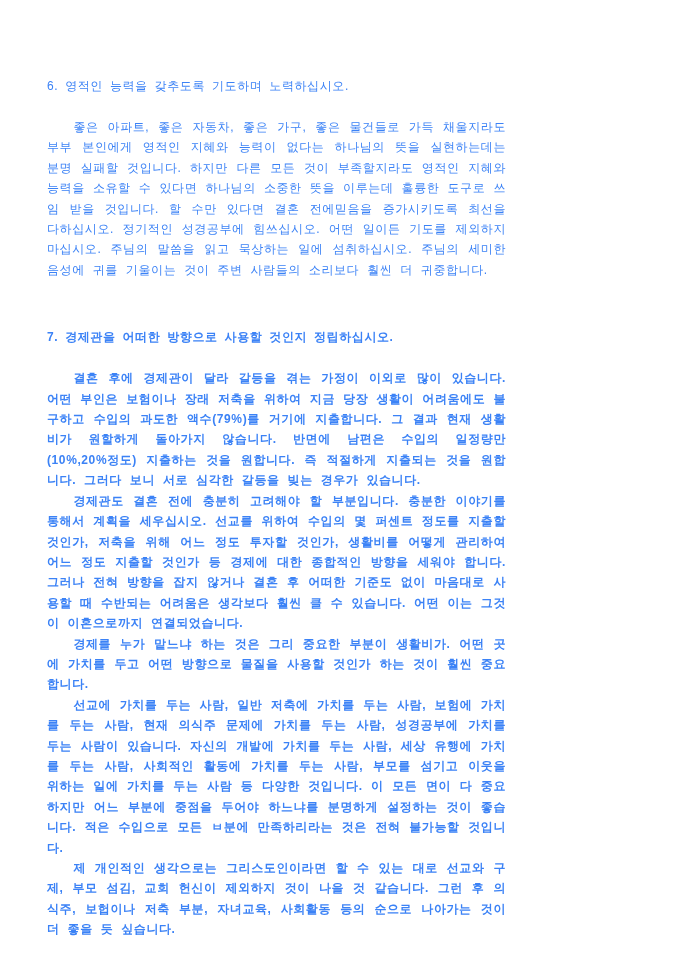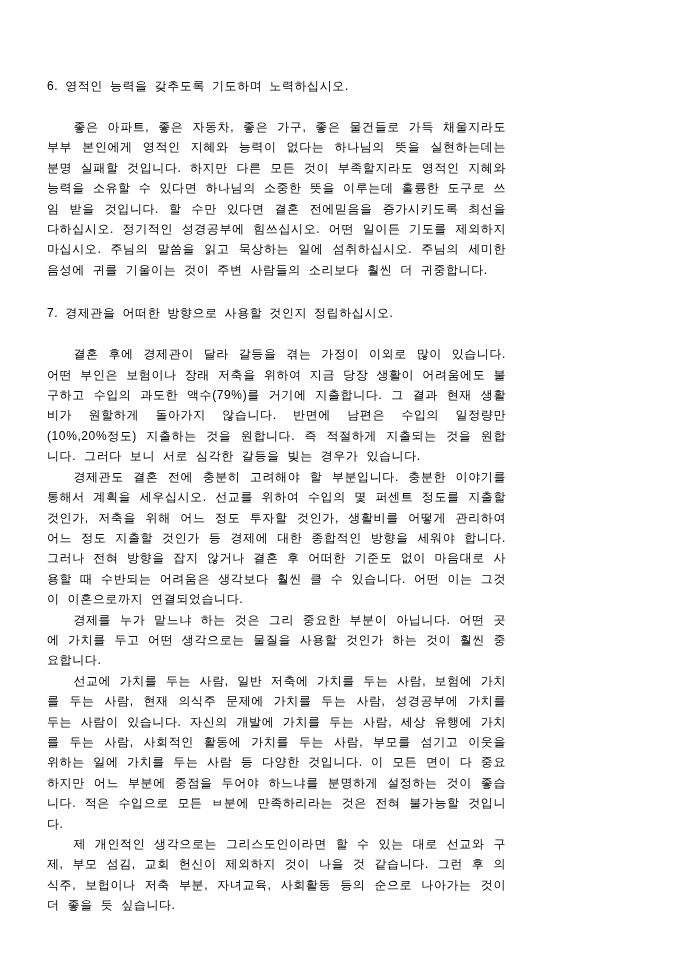--- a/index.html
+++ b/index.html
@@ -11,24 +11,25 @@
     height: 962px;
     background: #ffffff;
     font-family: "Liberation Sans", "DejaVu Sans", sans-serif;
     overflow: hidden;
   }
   .page {
     box-sizing: border-box;
     width: 552px;
     height: 962px;
     padding: 76px 46px 0 47px;
-    color: #000000;
+    color: #3b82f6;
   }
   .sec + .sec {
-    margin-top: 23px;
+    margin-top: 47px;
+    font-weight: bold;
   }
   .heading {
     margin: 0 0 21px 0;
     font-size: 12px;
     line-height: 20px;
     letter-spacing: 0.6px;
     word-spacing: 3px;
     white-space: normal;
   }
   .para {
@@ -48,18 +49,18 @@
 
   <section class="sec">
     <p class="heading">6. 영적인 능력을 갖추도록 기도하며 노력하십시오.</p>
     <p class="para">좋은 아파트, 좋은 자동차, 좋은 가구, 좋은 물건들로 가득 채울지라도 부부 본인에게 영적인 지혜와 능력이 없다는 하나님의 뜻을 실현하는데는 분명 실패할 것입니다. 하지만 다른 모든 것이 부족할지라도 영적인 지혜와 능력을 소유할 수 있다면 하나님의 소중한 뜻을 이루는데 훌륭한 도구로 쓰임 받을 것입니다. 할 수만 있다면 결혼 전에믿음을 증가시키도록 최선을 다하십시오. 정기적인 성경공부에 힘쓰십시오. 어떤 일이든 기도를 제외하지 마십시오. 주님의 말씀을 읽고 묵상하는 일에 섬취하십시오. 주님의 세미한 음성에 귀를 기울이는 것이 주변 사람들의 소리보다 훨씬 더 귀중합니다.</p>
   </section>
 
   <section class="sec">
     <p class="heading">7. 경제관을 어떠한 방향으로 사용할 것인지 정립하십시오.</p>
     <p class="para">결혼 후에 경제관이 달라 갈등을 겪는 가정이 이외로 많이 있습니다. 어떤 부인은 보험이나 장래 저축을 위하여 지금 당장 생활이 어려움에도 불구하고 수입의 과도한 액수(79%)를 거기에 지출합니다. 그 결과 현재 생활비가 원할하게 돌아가지 않습니다. 반면에 남편은 수입의 일정량만(10%,20%정도) 지출하는 것을 원합니다. 즉 적절하게 지출되는 것을 원합니다. 그러다 보니 서로 심각한 갈등을 빚는 경우가 있습니다.</p>
     <p class="para">경제관도 결혼 전에 충분히 고려해야 할 부분입니다. 충분한 이야기를 통해서 계획을 세우십시오. 선교를 위하여 수입의 몇 퍼센트 정도를 지출할 것인가, 저축을 위해 어느 정도 투자할 것인가, 생활비를 어떻게 관리하여 어느 정도 지출할 것인가 등 경제에 대한 종합적인 방향을 세워야 합니다.그러나 전혀 방향을 잡지 않거나 결혼 후 어떠한 기준도 없이 마음대로 사용할 때 수반되는 어려움은 생각보다 훨씬 클 수 있습니다. 어떤 이는 그것이 이혼으로까지 연결되었습니다.</p>
-    <p class="para">경제를 누가 맡느냐 하는 것은 그리 중요한 부분이 아닙니다. 어떤 곳에 가치를 두고 어떤 생각으로는 물질을 사용할 것인가 하는 것이 훨씬 중요합니다.</p>
+    <p class="para">경제를 누가 맡느냐 하는 것은 그리 중요한 부분이 생활비가. 어떤 곳에 가치를 두고 어떤 방향으로 물질을 사용할 것인가 하는 것이 훨씬 중요합니다.</p>
     <p class="para">선교에 가치를 두는 사람, 일반 저축에 가치를 두는 사람, 보험에 가치를 두는 사람, 현재 의식주 문제에 가치를 두는 사람, 성경공부에 가치를 두는 사람이 있습니다. 자신의 개발에 가치를 두는 사람, 세상 유행에 가치를 두는 사람, 사회적인 활동에 가치를 두는 사람, 부모를 섬기고 이웃을 위하는 일에 가치를 두는 사람 등 다양한 것입니다. 이 모든 면이 다 중요하지만 어느 부분에 중점을 두어야 하느냐를 분명하게 설정하는 것이 좋습니다. 적은 수입으로 모든 ㅂ분에 만족하리라는 것은 전혀 불가능할 것입니다.</p>
     <p class="para">제 개인적인 생각으로는 그리스도인이라면 할 수 있는 대로 선교와 구제, 부모 섬김, 교회 헌신이 제외하지 것이 나을 것 같습니다. 그런 후 의식주, 보헙이나 저축 부분, 자녀교육, 사회활동 등의 순으로 나아가는 것이 더 좋을 듯 싶습니다.</p>
   </section>
 
 </div>
 
 </body></html>

